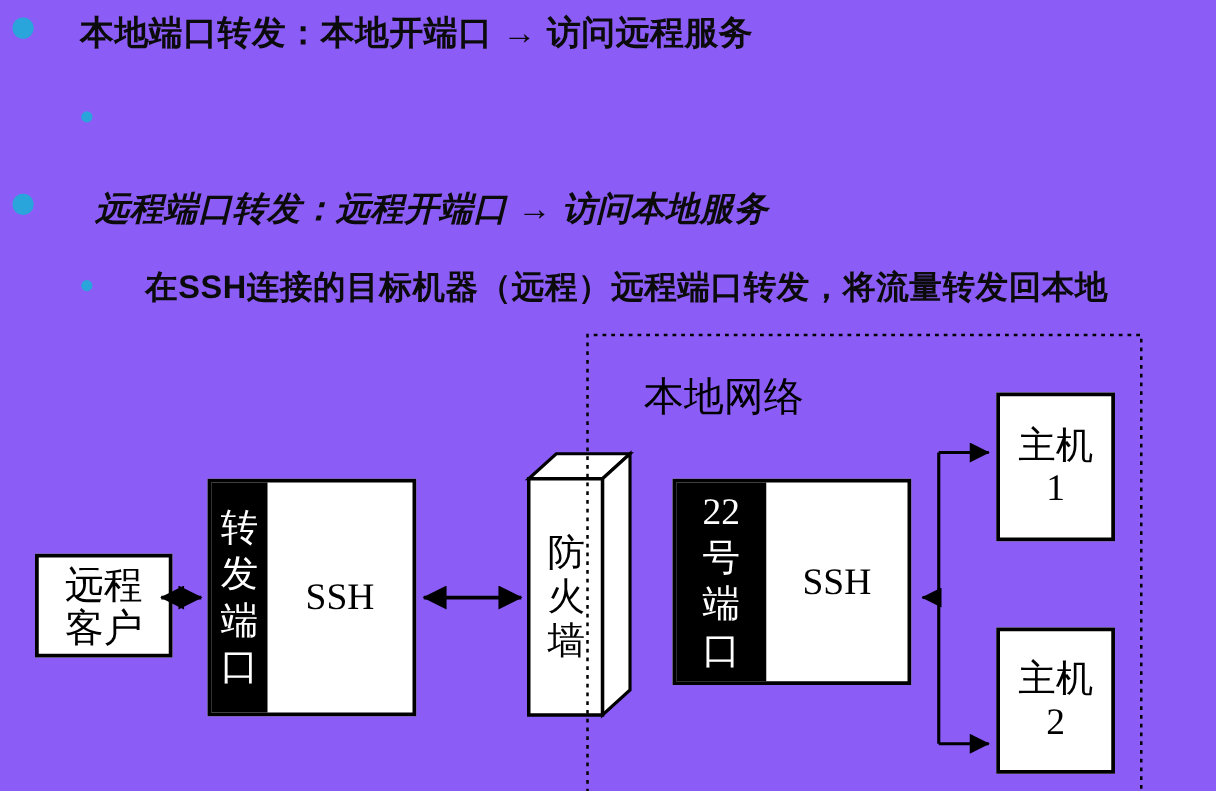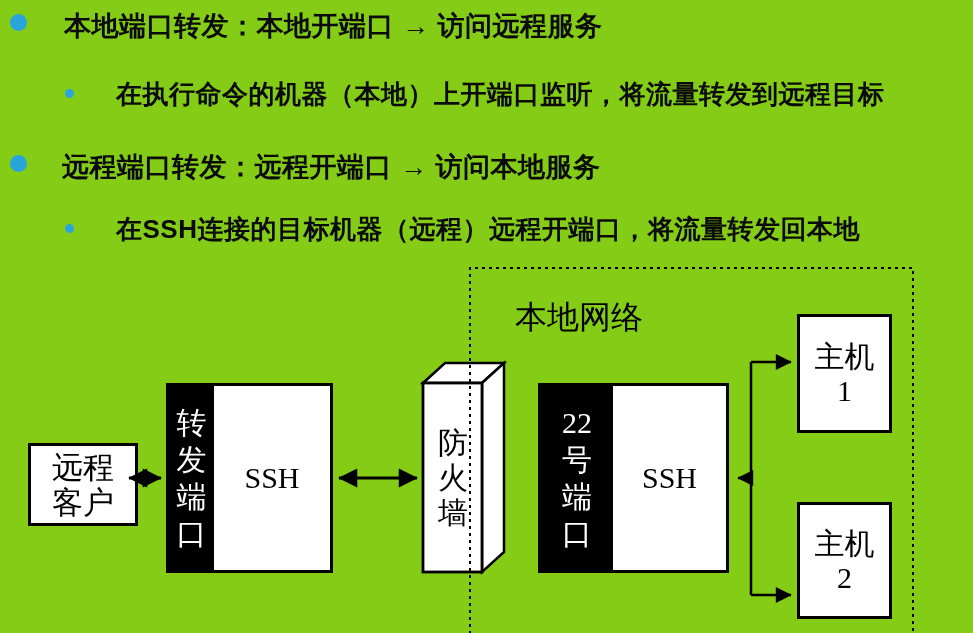--- a/index.html
+++ b/index.html
@@ -1,17 +1,17 @@
 <!DOCTYPE html>
 <html><head>
 <meta charset="utf-8">
 <style>
   html,body{margin:0;padding:0;background:#fff;}
   .canvas{
-    position:relative;width:973px;height:633px;background:#84cc16;overflow:hidden;
+    position:relative;width:973px;height:633px;background:#8b5cf6;overflow:hidden;
     font-family:"Liberation Serif","DejaVu Serif",serif;color:#000;
   }
   
   .btxt{
     position:absolute;font-family:"Liberation Sans","DejaVu Sans",sans-serif;
     font-weight:bold;color:#0b0b0b;white-space:nowrap;line-height:1.15;
   }
   .b-main{font-size:27px;letter-spacing:0.5px;}
   .b-sub{font-size:26px;letter-spacing:0.5px;}
   .dot{position:absolute;border-radius:50%;}
@@ -43,48 +43,47 @@
 </style>
 </head>
 <body>
 
 <div class="canvas">
 
   <span class="dot dot-big" style="left: 10px; top: 14px; background-color: rgb(42, 165, 220);"></span>
   <div class="btxt b-main" style="left:64px;top:11px;">本地端口转发：本地开端口 → 访问远程服务</div>
 
   <span class="dot dot-small" style="left: 65px; top: 89px; background-color: rgb(42, 165, 220);"></span>
-  <div class="btxt b-sub" style="left:116px;top:80px;">在执行命令的机器（本地）上开端口监听，将流量转发到远程目标</div>
 
   <span class="dot dot-big" style="left: 10px; top: 155px; background-color: rgb(42, 165, 220);"></span>
-  <div class="btxt b-main" style="left:62px;top:152px;">远程端口转发：远程开端口 → 访问本地服务</div>
+  <div class="btxt b-main" style="left:76px;top:152px;font-style:italic;">远程端口转发：远程开端口 → 访问本地服务</div>
 
   <span class="dot dot-small" style="left: 65px; top: 224px; background-color: rgb(42, 165, 220);"></span>
-  <div class="btxt b-sub" style="left:116px;top:215px;">在SSH连接的目标机器（远程）远程开端口，将流量转发回本地</div>
+  <div class="btxt b-sub" style="left:116px;top:215px;">在SSH连接的目标机器（远程）远程端口转发，将流量转发回本地</div>
 
   <div class="dbox" style="left:28px;top:443px;width:110px;height:83px;">
     <div class="boxlabel" style="font-size:31px;line-height:35px;">
       <span>远程</span>
       <span>客户</span>
     </div>
   </div>
 
   <div class="dbox" style="left:166px;top:383px;width:167px;height:190px;">
     <div class="vstrip" style="width:45px;">
       <span>转</span>
       <span>发</span>
       <span>端</span>
       <span>口</span>
     </div>
     <div class="boxlabel">
       <span>SSH</span>
     </div>
   </div>
 
-  <div class="dbox" style="left:538px;top:383px;width:191px;height:190px;justify-content:center;">
+  <div class="dbox" style="left:538px;top:383px;width:191px;height:165px;justify-content:center;">
     <div class="vstrip" style="width:72px;">
       <span>22</span>
       <span>号</span>
       <span>端</span>
       <span>口</span>
     </div>
     <div class="boxlabel">
       <span>SSH</span>
     </div>
   </div>

